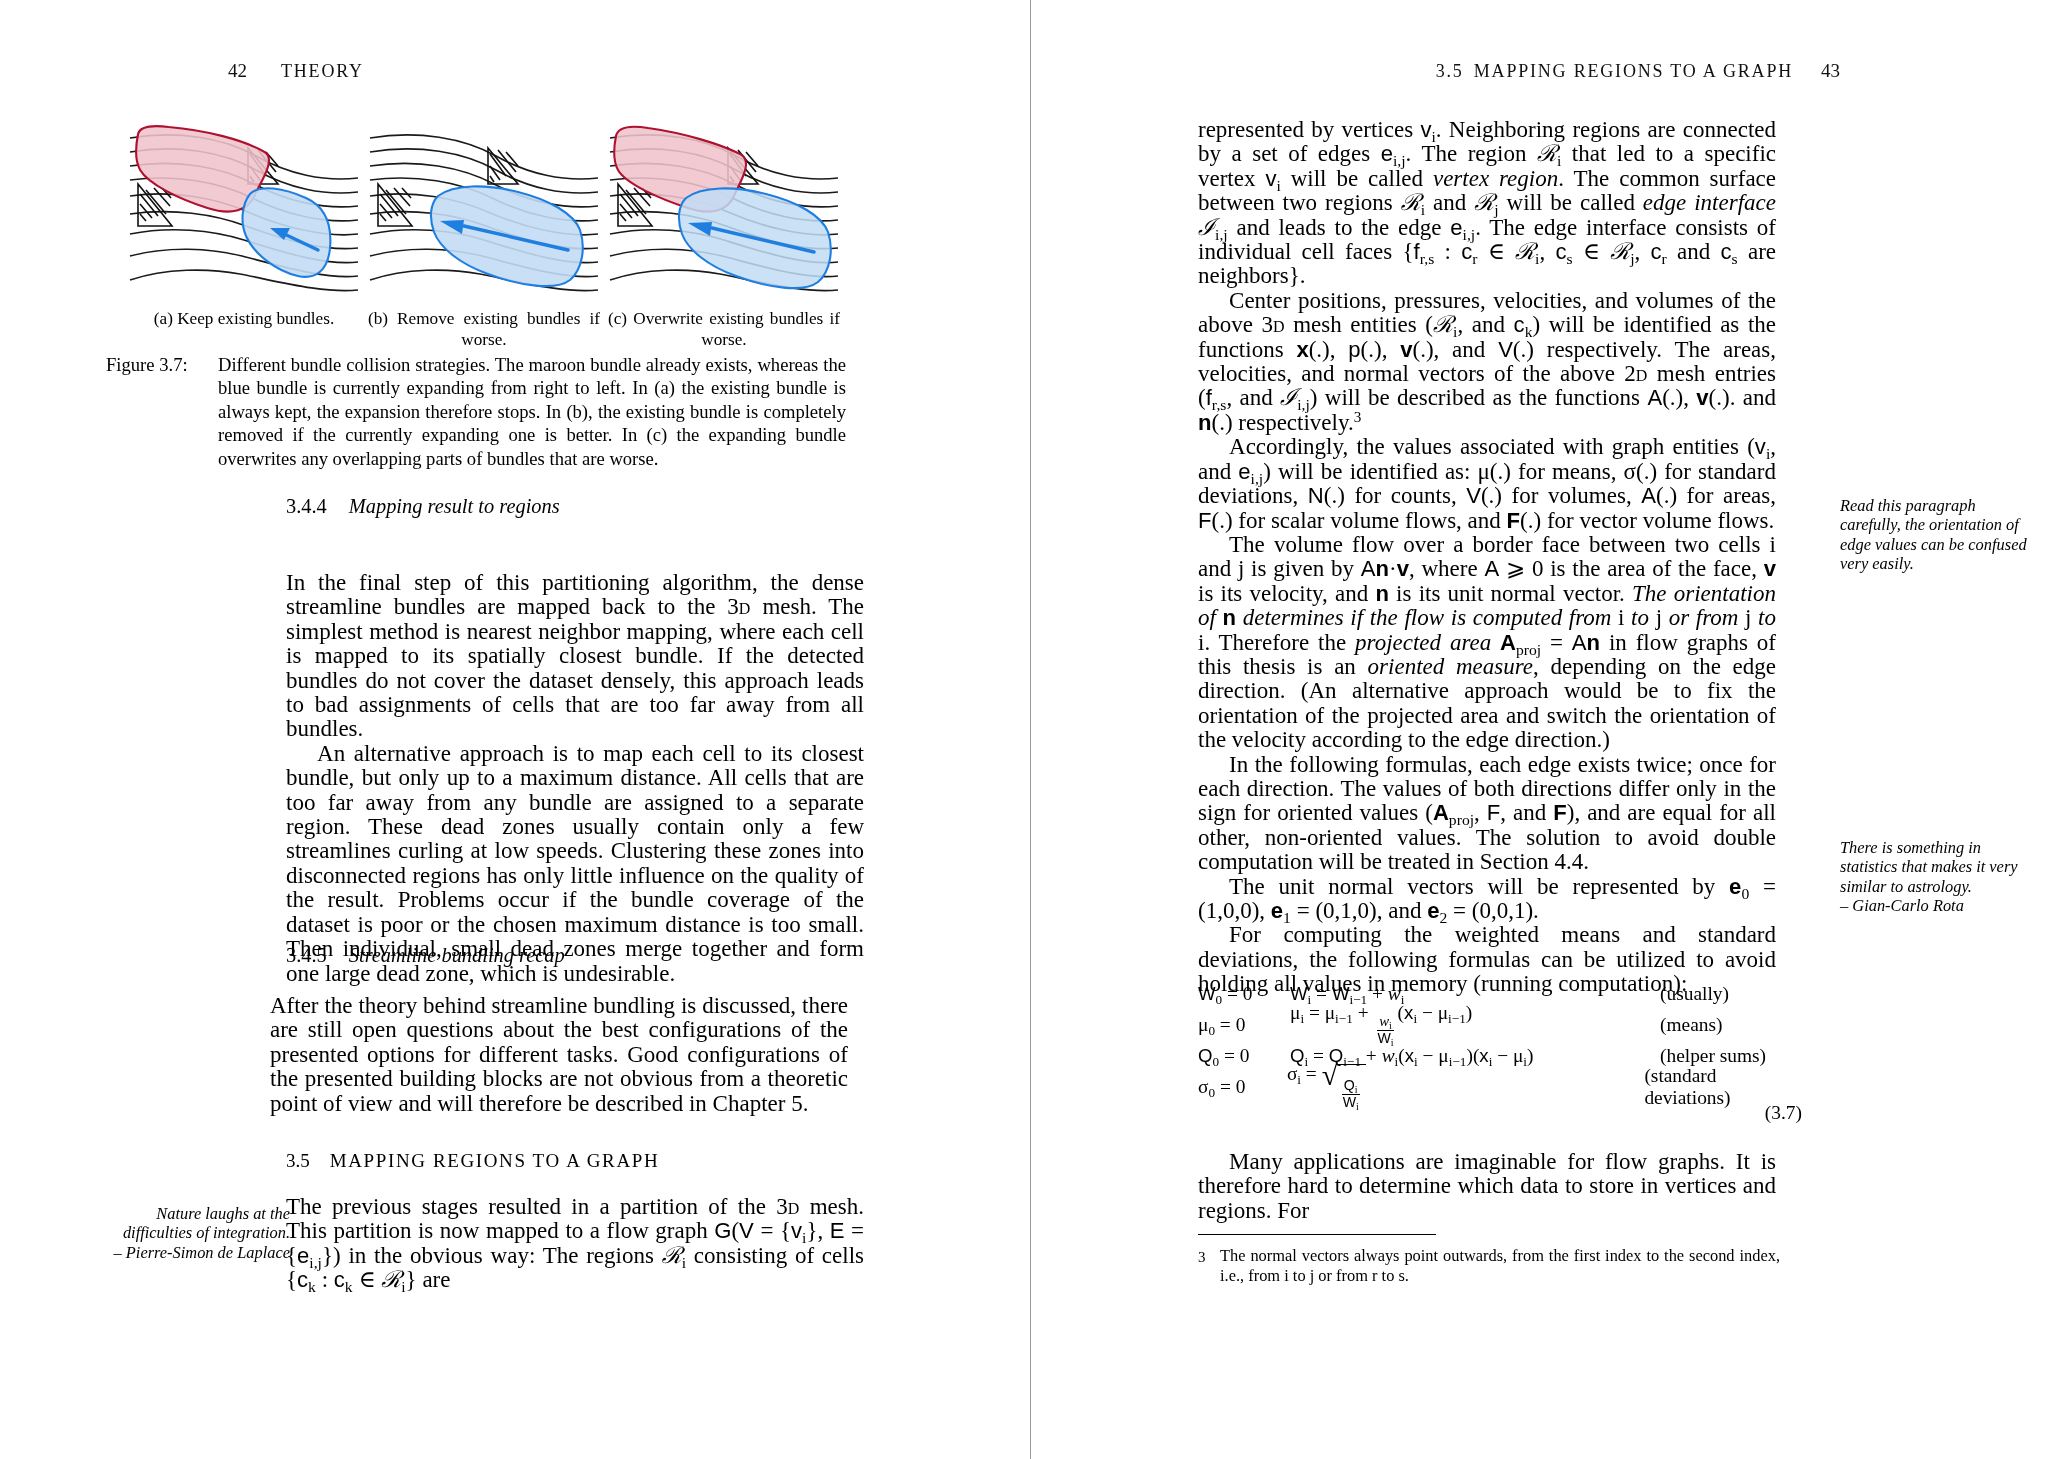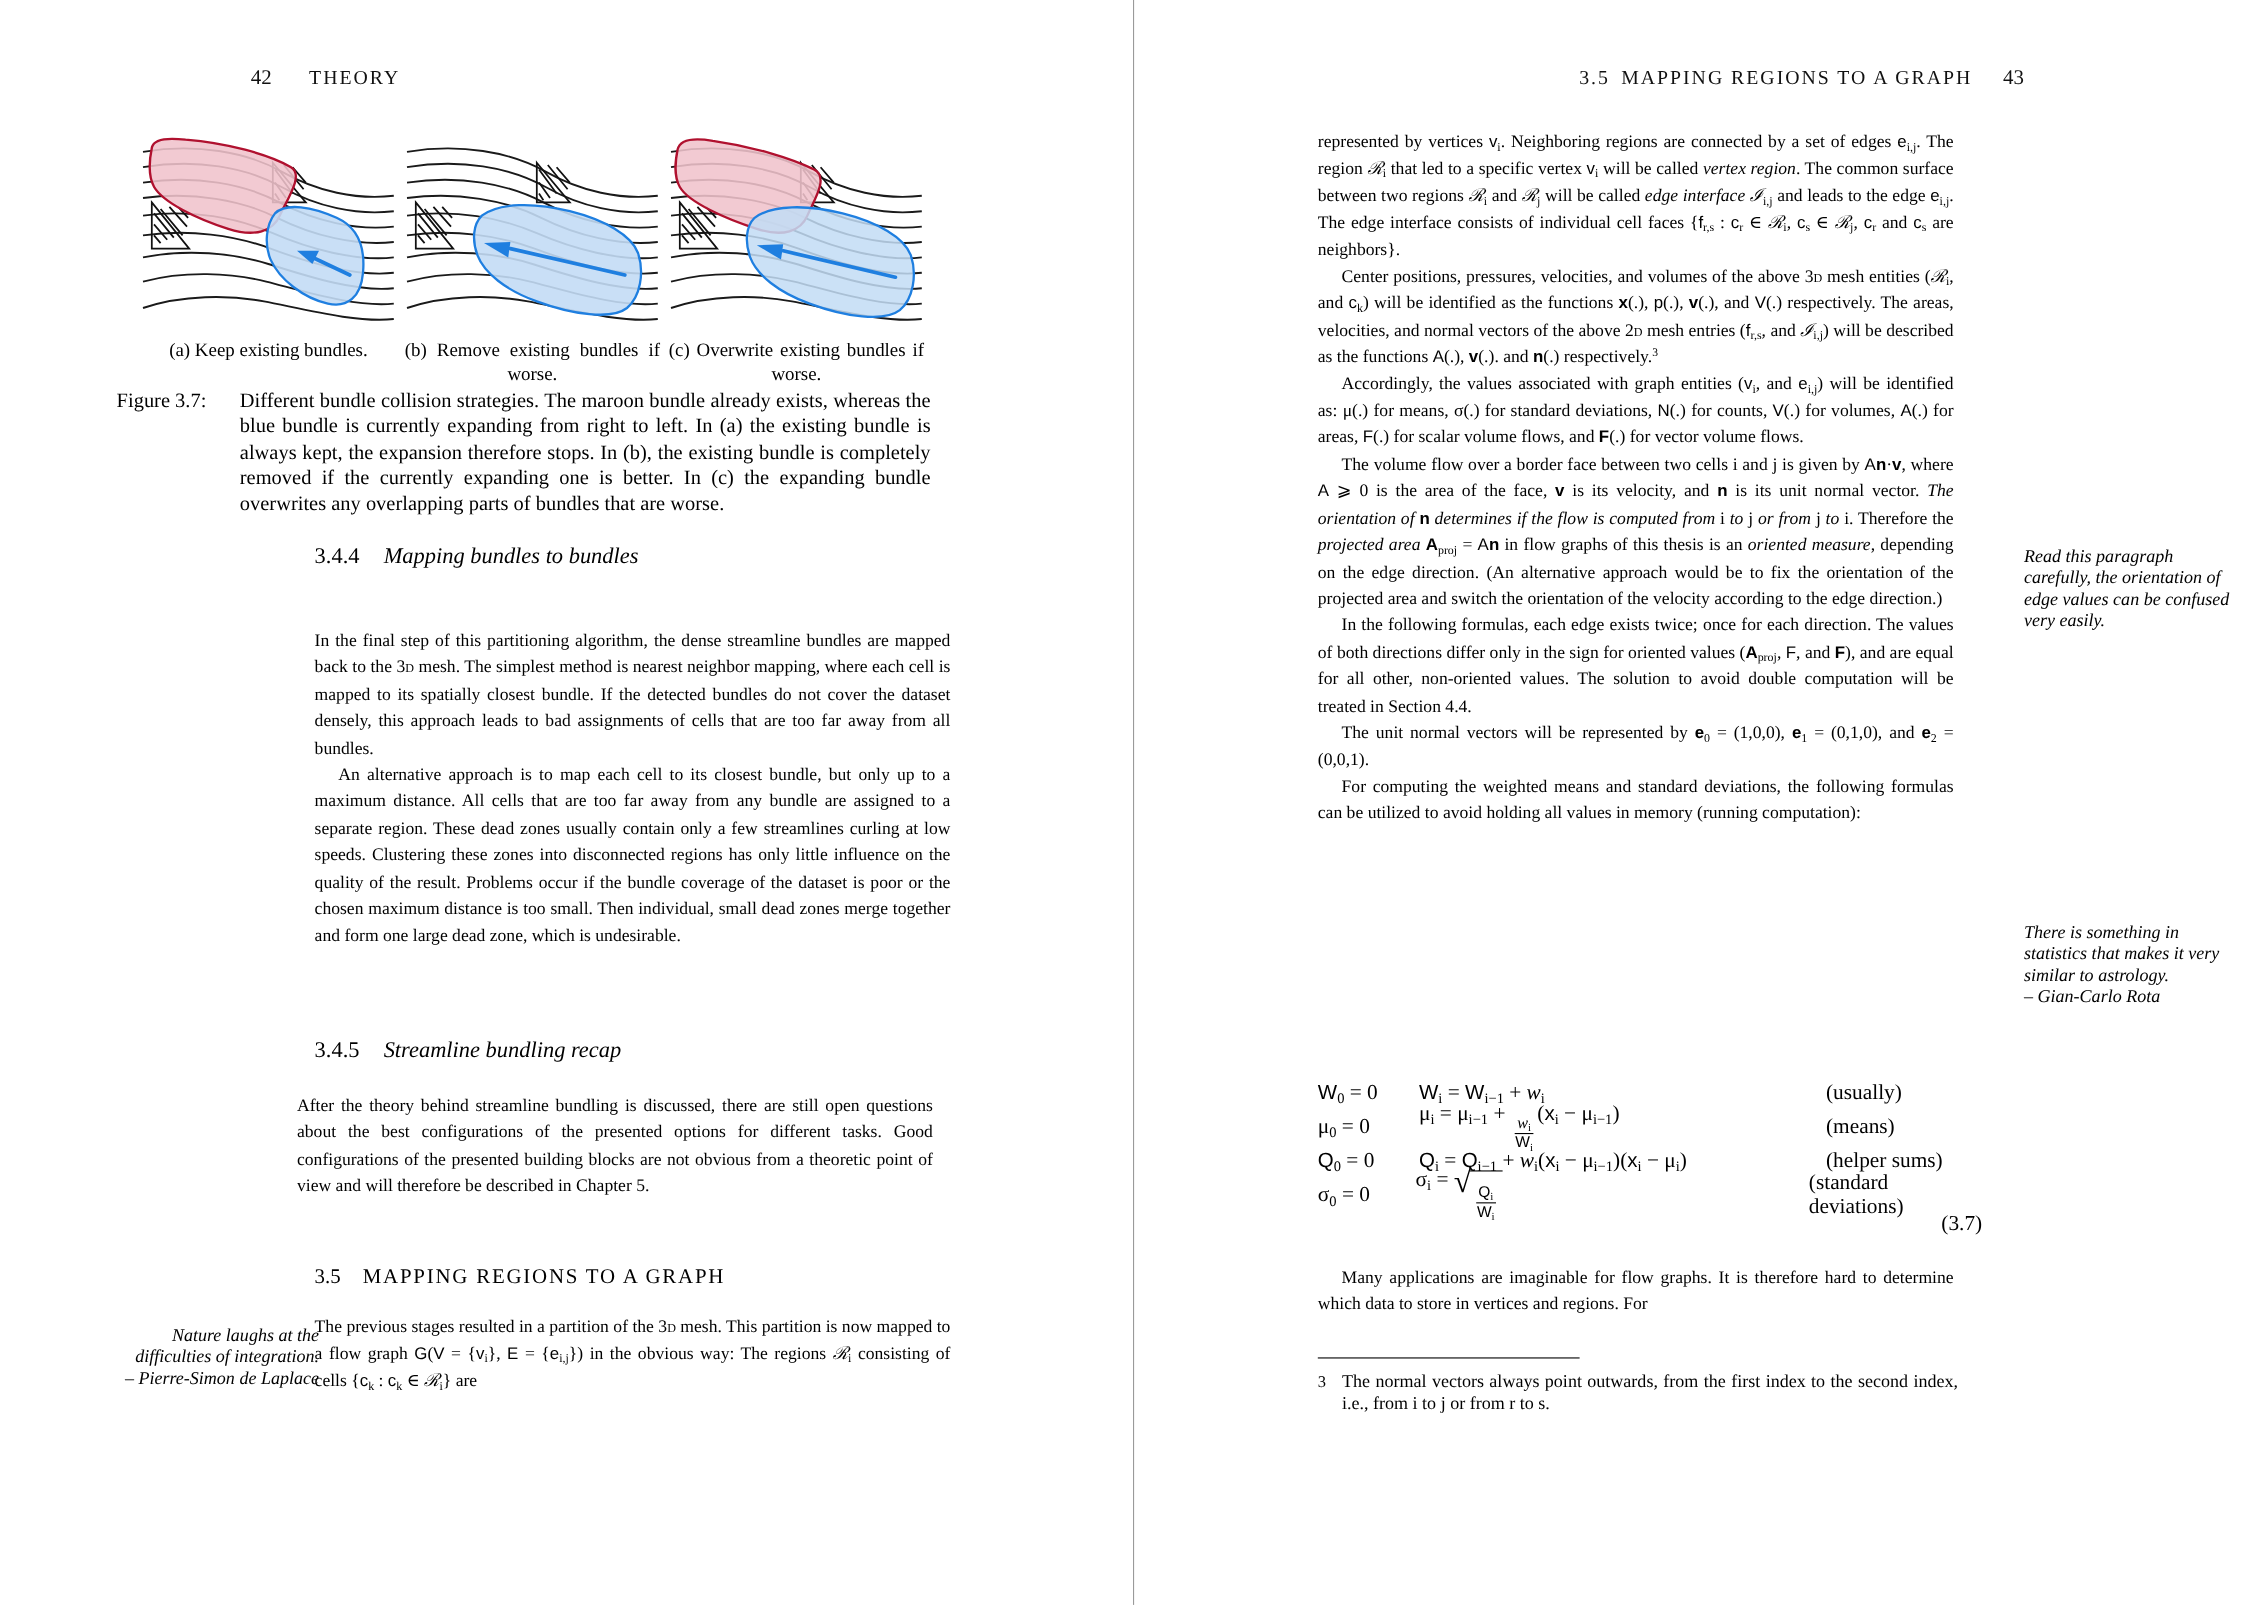--- a/index.html
+++ b/index.html
@@ -31,21 +31,21 @@
   .runhead-left{left:228px;}
   .runhead-left .sep{display:inline-block;width:34px;}
   .runhead-right{right:222px;text-align:right;}
   .runhead-right .sep{display:inline-block;width:28px;}
   .smallcaps{font-variant:small-caps;font-size:18px;letter-spacing:0.1em;}
 
   
   .textcol{
     position:absolute;
     text-align:justify;
-    font-size:16px;
+    font-size:23px;
     line-height:24.4px;
     hyphens:none;
   }
   .textcol p{margin:0;}
   .textcol p.ind{text-indent:1.35em;}
   .ital{font-style:italic;}
   .bold{font-weight:700;}
   .sc{font-variant:small-caps;}
   sub{font-size:0.68em;line-height:0;vertical-align:-0.3em;}
   sup{font-size:0.66em;line-height:0;vertical-align:0.5em;}
@@ -227,21 +227,21 @@
         <div class="subcap">(c) Overwrite existing bundles if worse.</div>
       </div>
     </div>
 
     <div class="figcaption">
       <span class="lbl">Figure 3.7:</span>
       <span class="body">Different bundle collision strategies. The maroon bundle already exists, whereas the blue bundle is currently expanding from right to left. In (a) the existing bundle is always kept, the expansion therefore stops. In (b), the existing bundle is completely removed if the currently expanding one is better. In (c) the expanding bundle overwrites any overlapping parts of bundles that are worse.</span>
     </div>
 
     <div class="subsec" style="left:286px;top:495px;">
-      <span class="num">3.4.4</span><span class="ttl">Mapping bundles to bundles</span>
+      <span class="num">3.4.4</span><span class="ttl">Mapping result to regions</span>
     </div>
 
     <div class="textcol" style="left:286px;top:571px;width:578px;">
       <p>In the final step of this partitioning algorithm, the dense streamline bundles are mapped back to the <span class="sc">3d</span> mesh. The simplest method is nearest neighbor mapping, where each cell is mapped to its spatially closest bundle. If the detected bundles do not cover the dataset densely, this approach leads to bad assignments of cells that are too far away from all bundles.</p>
       <p class="ind">An alternative approach is to map each cell to its closest bundle, but only up to a maximum distance. All cells that are too far away from any bundle are assigned to a separate region. These dead zones usually contain only a few streamlines curling at low speeds. Clustering these zones into disconnected regions has only little influence on the quality of the result. Problems occur if the bundle coverage of the dataset is poor or the chosen maximum distance is too small. Then individual, small dead zones merge together and form one large dead zone, which is undesirable.</p>
     </div>
 
     <div class="subsec" style="left:286px;top:944px;">
       <span class="num">3.4.5</span><span class="ttl">Streamline bundling recap</span>
     </div>

